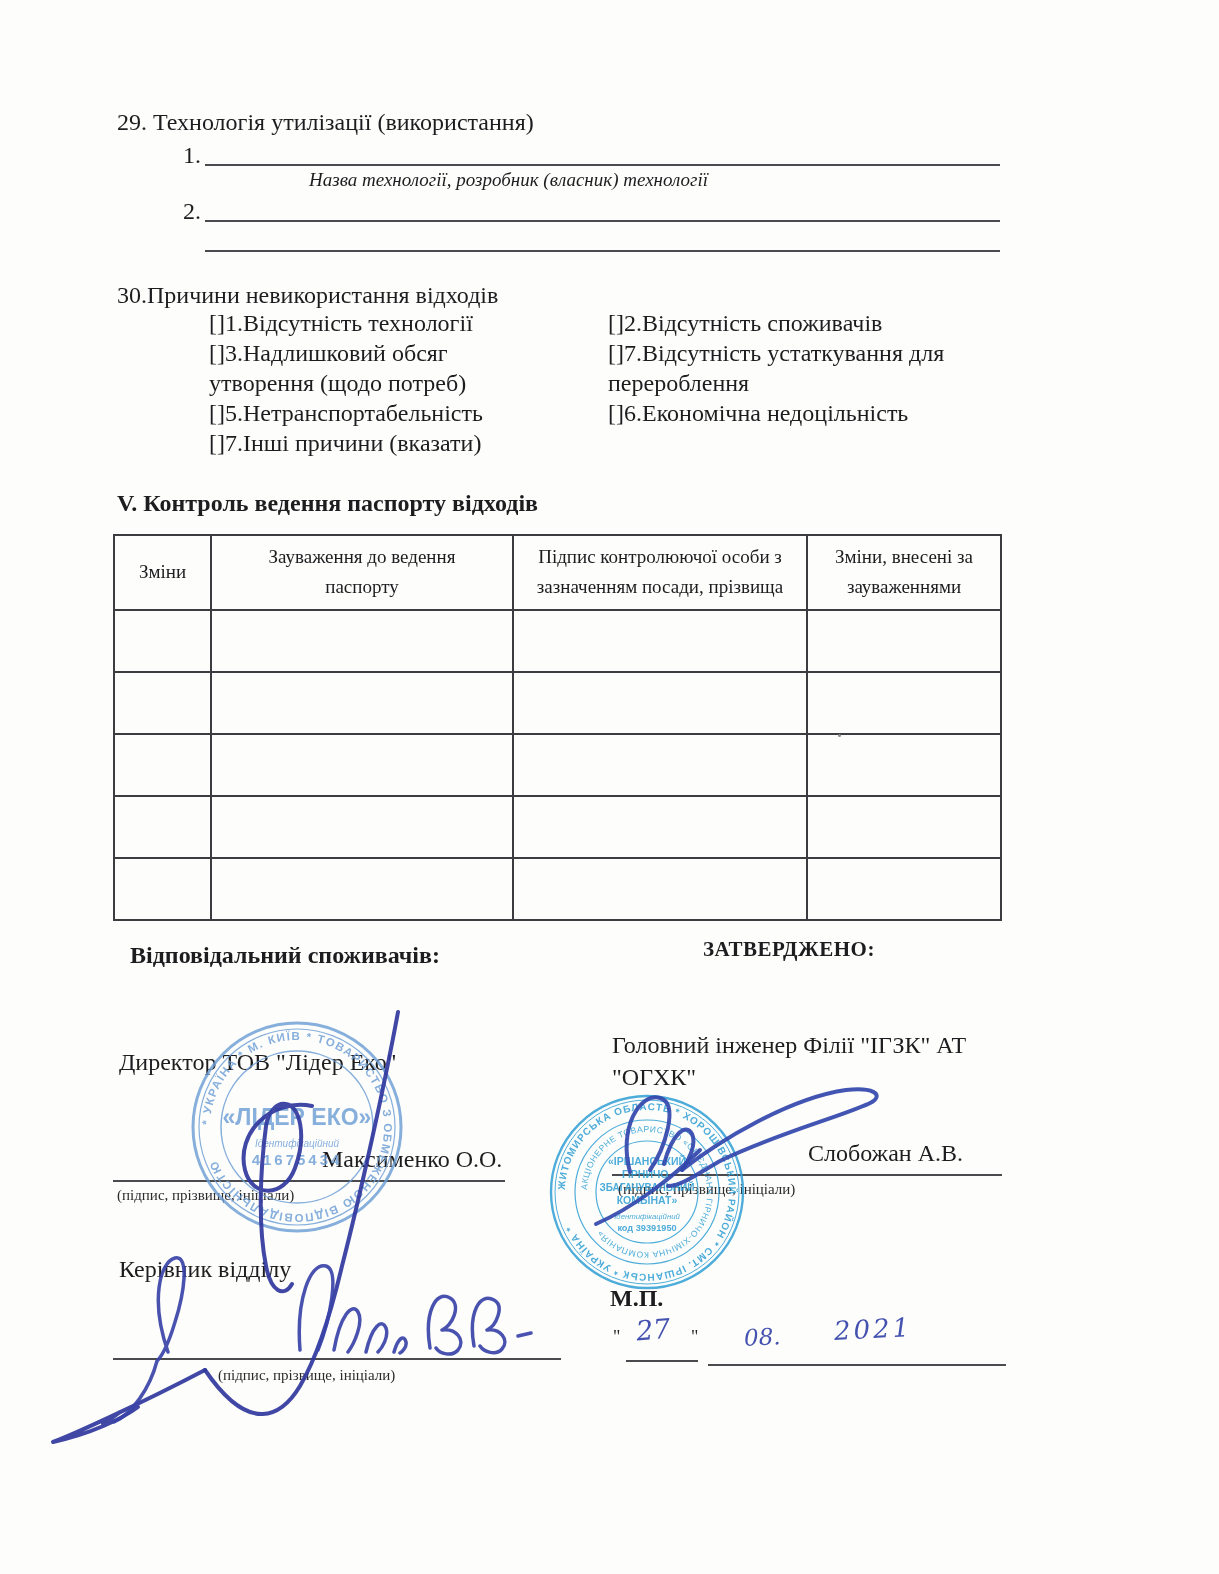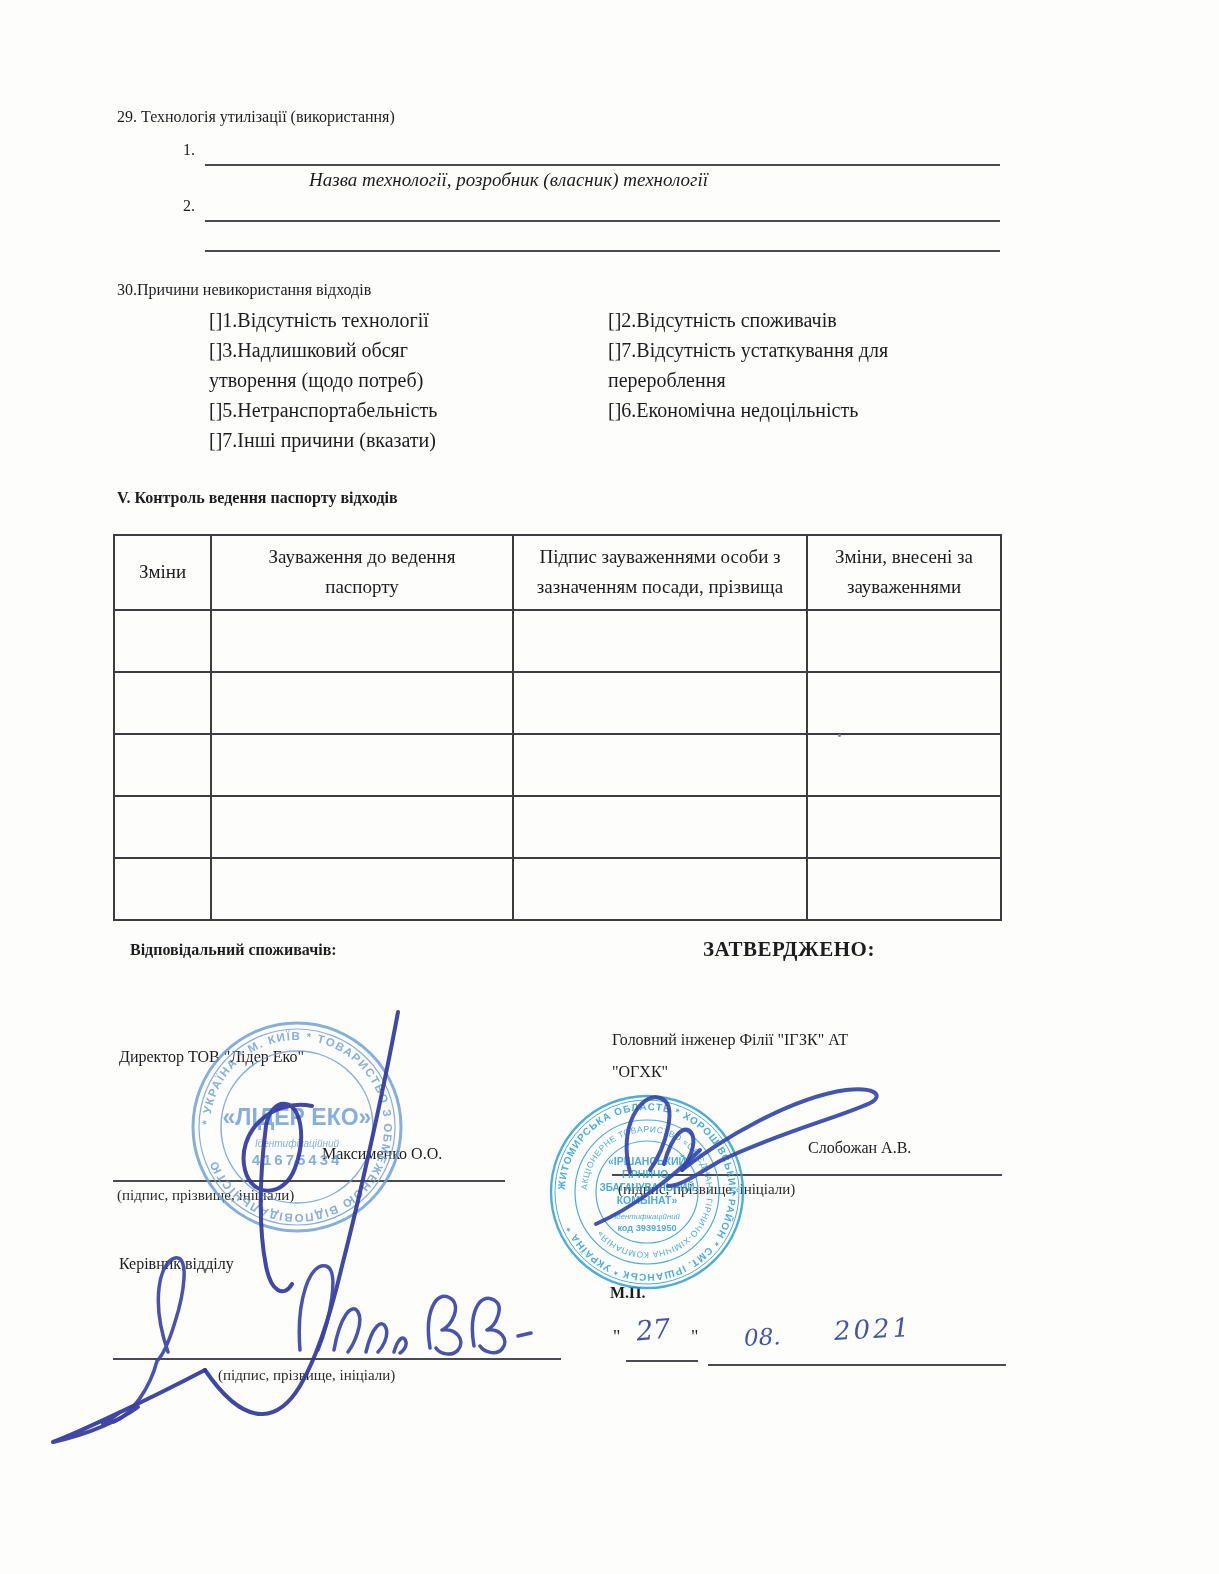--- a/index.html
+++ b/index.html
@@ -1,25 +1,25 @@
 <!DOCTYPE html>
 <html><head>
 <meta charset="utf-8">
 <style>
   html,body{margin:0;padding:0;background:#ffffff;}
   .page{
     position:relative;width:1219px;height:1574px;overflow:hidden;
     background:#fdfdfb;color:#1d1d20;
     font-family:"Liberation Serif", serif;
   }
-  .t{position:absolute;white-space:nowrap;font-size:16px;line-height:1.25;}
+  .t{position:absolute;white-space:nowrap;font-size:24px;line-height:1.25;}
   .b{font-weight:bold;}
   .blank-line{position:absolute;height:14px;border-bottom:2px solid #4b4b4f;}
   .cap-sm{font-size:15px;color:#2b2b2e;}
-  .opt{font-size:20px;}
+  .opt{font-size:24px;}
   
   .control-table{position:absolute;left:113px;top:534px;border-collapse:collapse;table-layout:fixed;background:transparent;}
   .control-table th,.control-table td{border:2px solid #3b3b40;}
   .control-table th{font-weight:normal;font-size:19px;text-align:center;vertical-align:middle;padding:6px 22px;line-height:1.6;height:60px;}
   .control-table td{height:58px;}
   
   .stamp{position:absolute;pointer-events:none;}
   .stamp-left{left:181px;top:1011px;opacity:.82;}
   .stamp-right{left:544px;top:1089px;opacity:.85;}
   .stamp-left text, .stamp-left textPath{fill:#6d9ed6;font-family:"Liberation Sans",sans-serif;}
@@ -66,21 +66,21 @@
     <colgroup>
       <col style="width:97px;">
         <col style="width:302px;">
         <col style="width:294px;">
         <col style="width:194px;">
     </colgroup>
     <thead>
       <tr>
         <th>Зміни</th>
         <th>Зауваження до ведення паспорту</th>
-        <th>Підпис зауваженнями особи з зазначенням посади, прізвища</th>
+        <th>Підпис контролюючої особи з зазначенням посади, прізвища</th>
         <th>Зміни, внесені за зауваженнями</th>
       </tr>
     </thead>
     <tbody>
         <tr>
           <td></td>
           <td></td>
           <td></td>
           <td></td>
         </tr>

